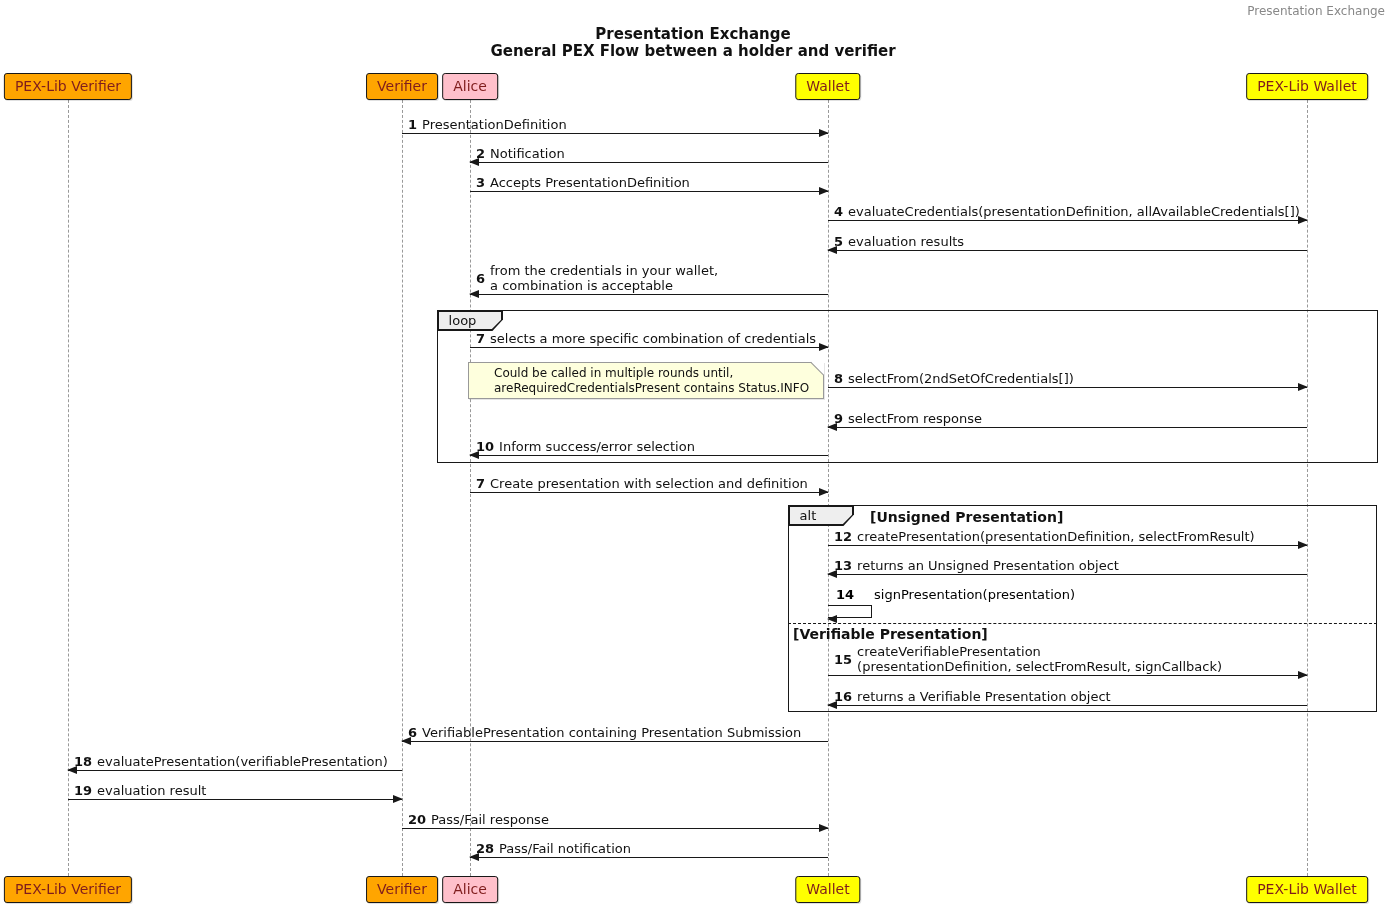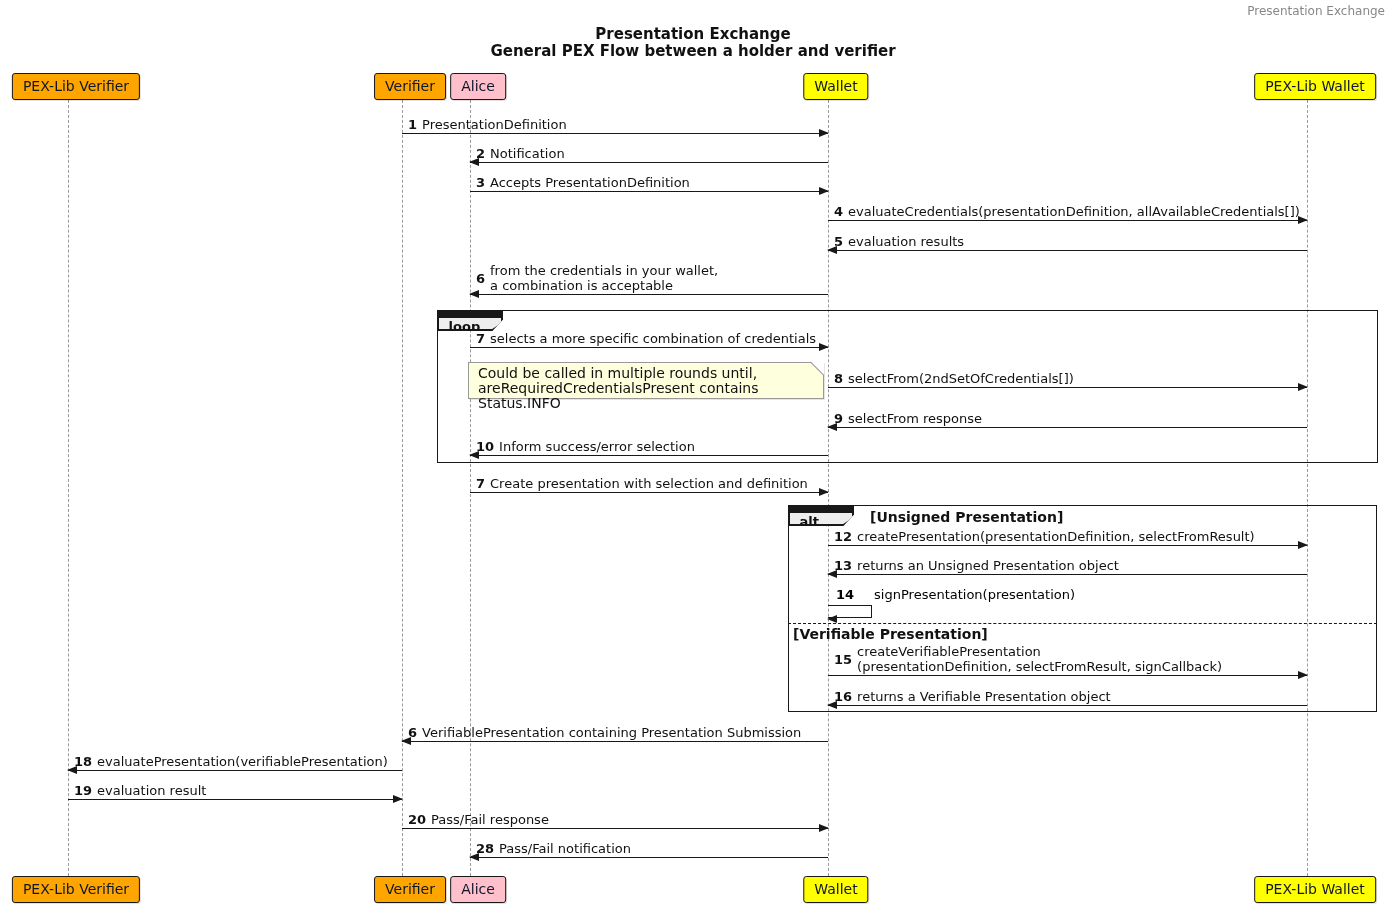--- a/index.html
+++ b/index.html
@@ -15,21 +15,21 @@
   *{margin:0;padding:0;box-sizing:border-box;}
   body{width:1393px;height:910px;background:#ffffff;font-family:"DejaVu Sans",sans-serif;position:relative;overflow:hidden;}
   .stage{position:absolute;left:0;top:0;width:1393px;height:910px;}
 
   .page-header{position:absolute;top:4px;right:8px;font-size:12px;color:var(--hdrtext);}
   .title{position:absolute;top:26px;left:0;width:1386px;text-align:center;font-weight:bold;font-size:15px;line-height:16.5px;color:#111;}
 
   .lifeline{position:absolute;top:100px;height:776px;width:0;border-left:1px dashed var(--lifeline);}
 
   .pbox{position:absolute;transform:translateX(-50%);border:1.4px solid var(--border);border-radius:3px;
-        padding:3px 10px 4px 10px;font-size:14px;line-height:18px;color:#0f172a;white-space:nowrap;box-shadow:1px 1px 0 rgba(0,0,0,0.12);margin-left:8px;}
+        padding:3px 10px 4px 10px;font-size:14px;line-height:18px;color:#7f1d1d;white-space:nowrap;box-shadow:1px 1px 0 rgba(0,0,0,0.12);}
   .pbox.orange{background:var(--orange);}
   .pbox.pink{background:var(--pink);}
   .pbox.yellow{background:var(--yellow);}
 
   .msg{position:absolute;height:0;border-top:1.3px solid var(--border);}
   .msg .lbl{position:absolute;bottom:2px;left:6px;display:flex;align-items:center;gap:5px;width:max-content;font-size:13px;color:#111;}
   .msg .num{font-weight:bold;}
   .msg .txt{white-space:pre-line;line-height:15px;}
   .msg.right::after{content:"";position:absolute;right:-1px;top:-5.2px;width:0;height:0;
     border-left:10px solid var(--border);border-top:4.5px solid transparent;border-bottom:4.5px solid transparent;}
@@ -40,26 +40,26 @@
   .selfmsg::after{content:"";position:absolute;left:-1px;bottom:-5.7px;width:0;height:0;
     border-right:10px solid var(--border);border-top:4.5px solid transparent;border-bottom:4.5px solid transparent;}
   .selfmsg .lbl{position:absolute;top:-19px;left:8px;display:flex;gap:20px;width:max-content;font-size:13px;}
   .selfmsg .num{font-weight:bold;}
 
   .frame{position:absolute;border:1.7px solid var(--border);}
   .ph{position:absolute;width:66px;height:21px;background:var(--border);
       clip-path:polygon(0 0,100% 0,100% 45%,84% 100%,0 100%);}
   .ph-in{position:absolute;left:1.6px;top:1.6px;right:1.6px;bottom:1.6px;background:var(--framelbl);
       clip-path:polygon(0 0,100% 0,100% 45%,84% 100%,0 100%);
-      font-weight:bold;font-size:13px;line-height:17px;padding-left:10px;color:#111;margin-top:6px;}
+      font-weight:normal;font-size:13px;line-height:17px;padding-left:10px;color:#111;}
   .cond{position:absolute;font-weight:bold;font-size:14px;color:#111;white-space:nowrap;}
   .alt-divider{position:absolute;height:0;border-top:1.3px dashed var(--border);}
 
   .note{position:absolute;background:var(--notebg);border:1px solid #999;box-shadow:1px 1px 0 rgba(0,0,0,0.1);}
-  .note .note-text{padding:3px 9px 4px 9px;font-size:14px;line-height:15px;white-space:pre-line;color:#111;}
+  .note .note-text{padding:3px 9px 4px 9px;font-size:12px;line-height:15px;white-space:pre-line;color:#111;margin-left:16px;}
   .fold-mask{position:absolute;top:-1px;right:-1px;width:13px;height:13px;background:#ffffff;
       clip-path:polygon(0 0,100% 0,100% 100%);}
   .fold-line{position:absolute;top:5px;right:-3px;width:18px;height:1px;background:#999;transform:rotate(45deg);}
 </style>
 </head>
 <body>
 
 <div class="stage">
 
   <div class="page-header">Presentation Exchange</div>

